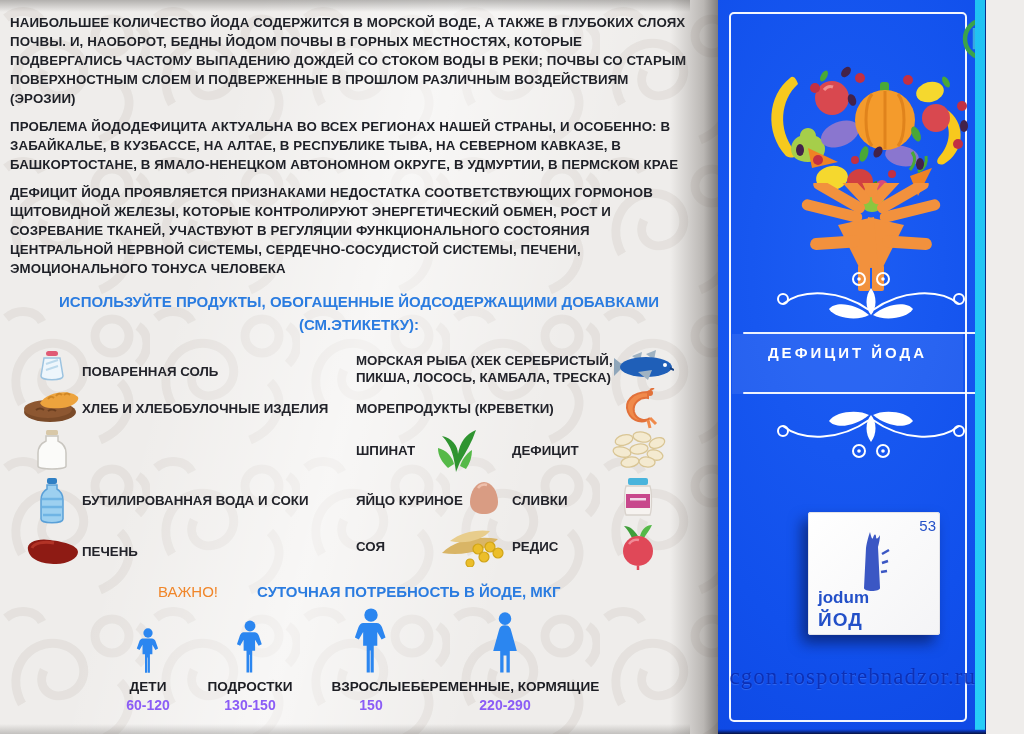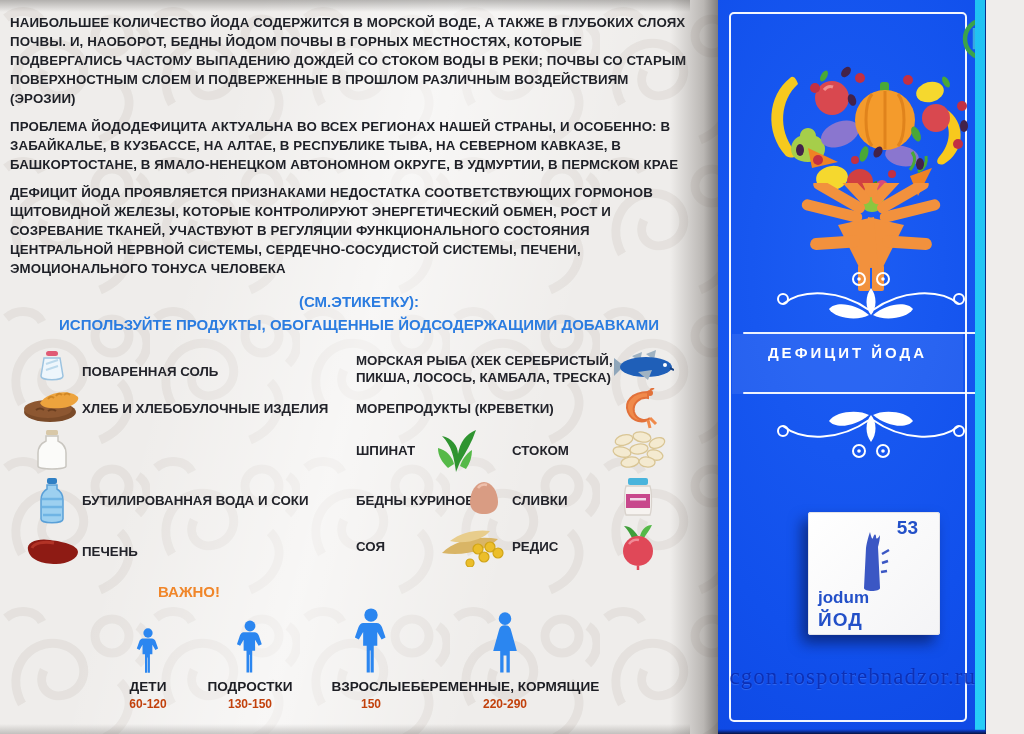--- a/index.html
+++ b/index.html
@@ -22,45 +22,45 @@
   .para{margin:0 0 9px;padding:0 26px 0 10px;font-size:13.3px;line-height:19px;
         font-weight:bold;color:#1e2027;letter-spacing:.1px;}
   .heading{width:620px;margin:12px auto 0;text-align:center;color:#2b7ce0;
            font-weight:bold;font-size:15px;line-height:23px;}
 
   .abs{position:absolute;}
   .food-label{position:absolute;font-weight:bold;font-size:13.3px;color:#22232a;white-space:nowrap;transform:translateY(-50%);}
   .food-label.wrap{white-space:normal;transform:none;line-height:17px;}
 
   
-  .important-label{position:absolute;left:158px;top:583px;font-weight:bold;font-size:15px;color:#f0862a;}
+  .important-label{position:absolute;left:158px;top:583px;font-weight:normal;font-size:15px;color:#f0862a;}
   .important-title{position:absolute;left:257px;top:583px;font-weight:bold;font-size:15px;color:#2b7ce0;}
   .group-label{position:absolute;text-align:left;font-weight:bold;font-size:13.6px;color:#1d1e24;white-space:nowrap;transform:translateX(-50%);}
-  .group-value{position:absolute;text-align:center;font-weight:bold;font-size:12px;color:#c2410c;transform:translateX(-50%);}
+  .group-value{position:absolute;text-align:center;font-weight:bold;font-size:14px;color:#8b5cf6;transform:translateX(-50%);}
 
   
   .right-panel{position:absolute;left:718px;top:0;width:268px;height:734px;
       background:radial-gradient(130% 95% at 48% 36%,#1d5ef4 0%,#1150ec 55%,#0c43de 100%);overflow:hidden;}
   .inner-border{position:absolute;left:11px;top:12px;right:19px;bottom:12px;
       border:2px solid rgba(255,255,255,.95);border-radius:5px;}
   .cyan-strip{position:absolute;right:1px;top:0;bottom:4px;width:10px;
       background:linear-gradient(to bottom,#20c2f3,#27cdf8);}
   .right-edge{position:absolute;right:0;top:0;bottom:0;width:1px;background:#0a2e8c;}
   .panel-bottom-edge{position:absolute;left:0;right:0;bottom:0;height:5px;
       background:linear-gradient(to top,#06123f,rgba(10,47,168,.6) 70%,rgba(10,47,168,0));}
 
   .divider{position:absolute;left:25px;width:240px;height:2px;background:rgba(255,255,255,.92);border-radius:1px;}
   .title-band{position:absolute;left:14px;right:23px;top:334px;height:60px;background:rgba(255,255,255,.08);}
   .panel-title{position:absolute;left:0;right:9px;top:341px;text-align:center;color:#fff;
       font-weight:bold;font-size:15px;line-height:23px;letter-spacing:3px;}
 
   .element-card{position:absolute;left:90px;top:512px;width:132px;height:123px;
       background:linear-gradient(135deg,#ffffff 0%,#f4f4f6 100%);border-radius:3px;
       box-shadow:-6px 8px 14px rgba(8,12,50,.55), inset 0 0 0 1px #e3e3e8;}
-  .element-number{position:absolute;top:5px;right:22px;color:#2350c8;font-weight:bold;font-size:19px;}
+  .element-number{position:absolute;top:5px;right:4px;color:#2350c8;font-weight:normal;font-size:15px;}
   .element-latin{position:absolute;left:10px;bottom:27px;color:#2350c8;font-weight:bold;font-size:17px;}
   .element-name{position:absolute;left:10px;bottom:4px;color:#2350c8;font-weight:bold;font-size:19px;letter-spacing:1px;}
 
   .watermark{position:absolute;left:0;right:10px;top:664px;text-align:right;
       font-family:"Liberation Serif",serif;font-size:23px;color:rgba(9,41,173,.88);
       text-shadow:0 1px 1px rgba(130,170,255,.35);letter-spacing:1px;}
 </style>
 </head>
 <body>
 
@@ -82,22 +82,22 @@
       <rect width="718" height="734" fill="#efedeb"></rect>
       <rect width="718" height="734" fill="url(#dmk)"></rect>
     </svg>
     <div class="sheen"></div>
 
     <div class="content">
       <p class="para">НАИБОЛЬШЕЕ КОЛИЧЕСТВО ЙОДА СОДЕРЖИТСЯ В МОРСКОЙ ВОДЕ, А ТАКЖЕ В ГЛУБОКИХ СЛОЯХ ПОЧВЫ. И, НАОБОРОТ, БЕДНЫ ЙОДОМ ПОЧВЫ В ГОРНЫХ МЕСТНОСТЯХ, КОТОРЫЕ ПОДВЕРГАЛИСЬ ЧАСТОМУ ВЫПАДЕНИЮ ДОЖДЕЙ СО СТОКОМ ВОДЫ В РЕКИ; ПОЧВЫ СО СТАРЫМ ПОВЕРХНОСТНЫМ СЛОЕМ И ПОДВЕРЖЕННЫЕ В ПРОШЛОМ РАЗЛИЧНЫМ ВОЗДЕЙСТВИЯМ (ЭРОЗИИ)</p>
       <p class="para">ПРОБЛЕМА ЙОДОДЕФИЦИТА АКТУАЛЬНА ВО ВСЕХ РЕГИОНАХ НАШЕЙ СТРАНЫ, И ОСОБЕННО: В ЗАБАЙКАЛЬЕ, В КУЗБАССЕ, НА АЛТАЕ, В РЕСПУБЛИКЕ ТЫВА, НА СЕВЕРНОМ КАВКАЗЕ, В БАШКОРТОСТАНЕ, В ЯМАЛО-НЕНЕЦКОМ АВТОНОМНОМ ОКРУГЕ, В УДМУРТИИ, В ПЕРМСКОМ КРАЕ</p>
       <p class="para">ДЕФИЦИТ ЙОДА ПРОЯВЛЯЕТСЯ ПРИЗНАКАМИ НЕДОСТАТКА СООТВЕТСТВУЮЩИХ ГОРМОНОВ ЩИТОВИДНОЙ ЖЕЛЕЗЫ, КОТОРЫЕ КОНТРОЛИРУЮТ ЭНЕРГЕТИЧЕСКИЙ ОБМЕН, РОСТ И СОЗРЕВАНИЕ ТКАНЕЙ, УЧАСТВУЮТ В РЕГУЛЯЦИИ ФУНКЦИОНАЛЬНОГО СОСТОЯНИЯ ЦЕНТРАЛЬНОЙ НЕРВНОЙ СИСТЕМЫ, СЕРДЕЧНО-СОСУДИСТОЙ СИСТЕМЫ, ПЕЧЕНИ, ЭМОЦИОНАЛЬНОГО ТОНУСА ЧЕЛОВЕКА</p>
       <div class="heading">
+        <div>ИСПОЛЬЗУЙТЕ ПРОДУКТЫ, ОБОГАЩЕННЫЕ ЙОДСОДЕРЖАЩИМИ ДОБАВКАМИ</div>
         <div>(СМ.ЭТИКЕТКУ):</div>
-        <div>ИСПОЛЬЗУЙТЕ ПРОДУКТЫ, ОБОГАЩЕННЫЕ ЙОДСОДЕРЖАЩИМИ ДОБАВКАМИ</div>
       </div>
     </div>
 
     <svg class="abs" style="left:34px;top:350px" width="36" height="34" viewBox="0 0 36 34">
       <rect x="12" y="1" width="12" height="5" rx="2.5" fill="#e05a74"></rect>
       <path d="M10,8 h16 l3,18 c0,5 -22,5 -22,0 Z" fill="#eef6fc" stroke="#9cc3e0" stroke-width="1.5"></path>
       <path d="M12,14 l12,-4 M12,20 l12,-4" stroke="#bcd9ec" stroke-width="2" fill="none"></path>
     </svg>
     <div class="food-label" style="left:82px;top:371px">ПОВАРЕННАЯ СОЛЬ</div>
 
@@ -146,35 +146,35 @@
       <circle cx="28" cy="5" r="3" fill="#e2713a"></circle>
       <path d="M28,2 l4,-2" stroke="#e2713a" stroke-width="2"></path>
     </svg>
 
     <div class="food-label" style="left:356px;top:450px">ШПИНАТ</div>
     <svg class="abs" style="left:432px;top:428px" width="48" height="44" viewBox="0 0 48 44">
       <path d="M24,44 C22,30 20,18 10,8 C20,10 26,18 26,26 C28,14 34,6 44,2 C40,14 34,24 28,34 Z" fill="#2f9430"></path>
       <path d="M6,20 C14,22 20,28 22,36 L16,40 C10,34 6,28 6,20 Z" fill="#55b948"></path>
       <path d="M40,22 C34,26 30,32 28,38 L34,41 C38,35 40,29 40,22 Z" fill="#55b948"></path>
     </svg>
-    <div class="food-label" style="left:512px;top:450px">СТОКОМ</div>
+    <div class="food-label" style="left:512px;top:450px">ДЕФИЦИТ</div>
     <svg class="abs" style="left:612px;top:430px" width="54" height="38" viewBox="0 0 54 38">
       <g fill="#f4ead0" stroke="#d9c594" stroke-width="1.3">
         <ellipse cx="12" cy="10" rx="9" ry="5" transform="rotate(-15 12 10)"></ellipse>
         <ellipse cx="30" cy="7" rx="9" ry="5" transform="rotate(10 30 7)"></ellipse>
         <ellipse cx="45" cy="13" rx="8" ry="5" transform="rotate(-20 45 13)"></ellipse>
         <ellipse cx="10" cy="22" rx="9" ry="5" transform="rotate(12 10 22)"></ellipse>
         <ellipse cx="27" cy="19" rx="9" ry="5" transform="rotate(-8 27 19)"></ellipse>
         <ellipse cx="43" cy="25" rx="8" ry="5" transform="rotate(14 43 25)"></ellipse>
         <ellipse cx="18" cy="32" rx="9" ry="5" transform="rotate(-10 18 32)"></ellipse>
         <ellipse cx="35" cy="32" rx="8" ry="5" transform="rotate(6 35 32)"></ellipse>
       </g>
     </svg>
 
-    <div class="food-label" style="left:356px;top:500px">БЕДНЫ КУРИНОЕ</div>
+    <div class="food-label" style="left:356px;top:500px">ЯЙЦО КУРИНОЕ</div>
     <svg class="abs" style="left:468px;top:480px" width="32" height="36" viewBox="0 0 32 36">
       <path d="M16,2 C24,2 30,12 30,22 C30,30 24,34 16,34 C8,34 2,30 2,22 C2,12 8,2 16,2 Z" fill="#d99c83"></path>
       <path d="M10,8 C12,5 16,4 19,5" stroke="#eec0ac" stroke-width="2.5" fill="none"></path>
     </svg>
     <div class="food-label" style="left:512px;top:500px">СЛИВКИ</div>
     <svg class="abs" style="left:620px;top:477px" width="36" height="40" viewBox="0 0 36 40">
       <rect x="8" y="1" width="20" height="7" rx="2" fill="#49b4dc"></rect>
       <path d="M6,9 h24 c2,6 2,24 0,29 h-24 c-2,-5 -2,-23 0,-29 Z" fill="#f6f3f0" stroke="#d8d2cc" stroke-width="1.3"></path>
       <rect x="6" y="17" width="24" height="14" fill="#c8488c"></rect>
       <rect x="10" y="21" width="16" height="2.5" fill="#f2d9e8"></rect>
@@ -195,20 +195,21 @@
     <div class="food-label" style="left:512px;top:546px">РЕДИС</div>
     <svg class="abs" style="left:618px;top:524px" width="40" height="46" viewBox="0 0 40 46">
       <path d="M20,12 C16,6 12,2 6,2 C10,6 12,10 14,14 Z" fill="#3f9e3a"></path>
       <path d="M22,12 C24,5 28,1 34,1 C32,6 28,10 26,14 Z" fill="#55b948"></path>
       <circle cx="20" cy="27" r="15" fill="#e04858"></circle>
       <path d="M11,20 C13,17 17,15 21,16" stroke="#f08a96" stroke-width="2.5" fill="none"></path>
       <path d="M20,42 l0,4" stroke="#e04858" stroke-width="2.5"></path>
     </svg>
 
     <div class="important-label">ВАЖНО!</div>
+    <div class="important-title">СУТОЧНАЯ ПОТРЕБНОСТЬ В ЙОДЕ, МКГ</div>
 
     <svg class="abs" style="left:136px;top:628px" width="24" height="46" viewBox="0 0 44 84">
       <g fill="#2b86f0">
           <circle cx="22" cy="9" r="8.5"></circle>
       <path d="M15,19 h14 c3.5,0 6,2.5 7,5.5 l4.5,13 -5,2.5 -5.5,-9.5 v17.5 h-4.5 v34 h-4 v-28 h-1 v28 h-4 v-34 h-4.5 v-17.5 l-5.5,9.5 -5,-2.5 4.5,-13 c1,-3 3.5,-5.5 6,-5.5 z"></path>
         </g>
     </svg>
     <div class="group-label" style="left:148px;top:679px">ДЕТИ</div>
     <div class="group-value" style="left:148px;top:697px">60-120</div>
 

